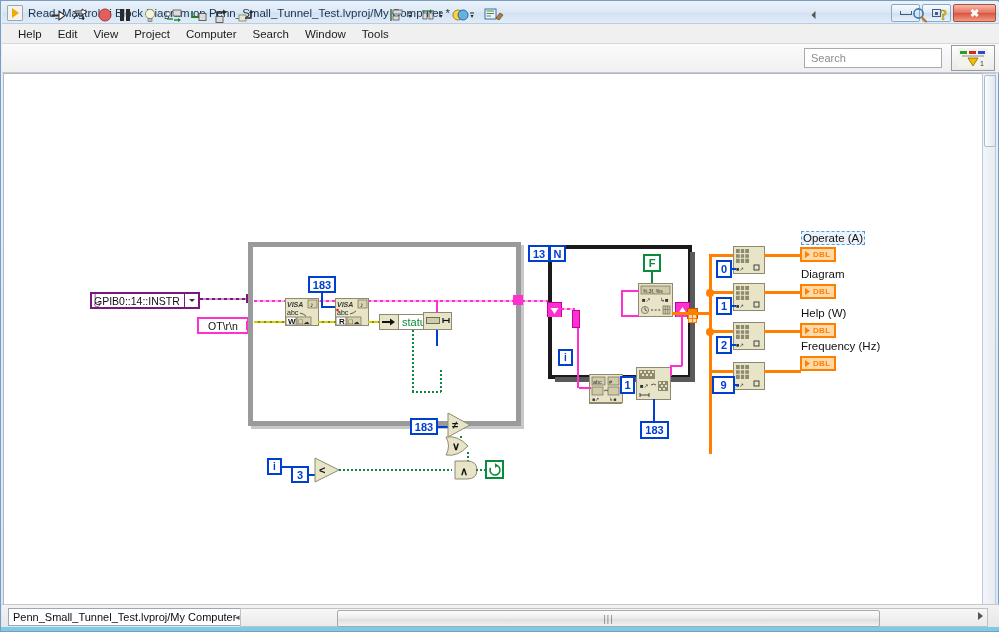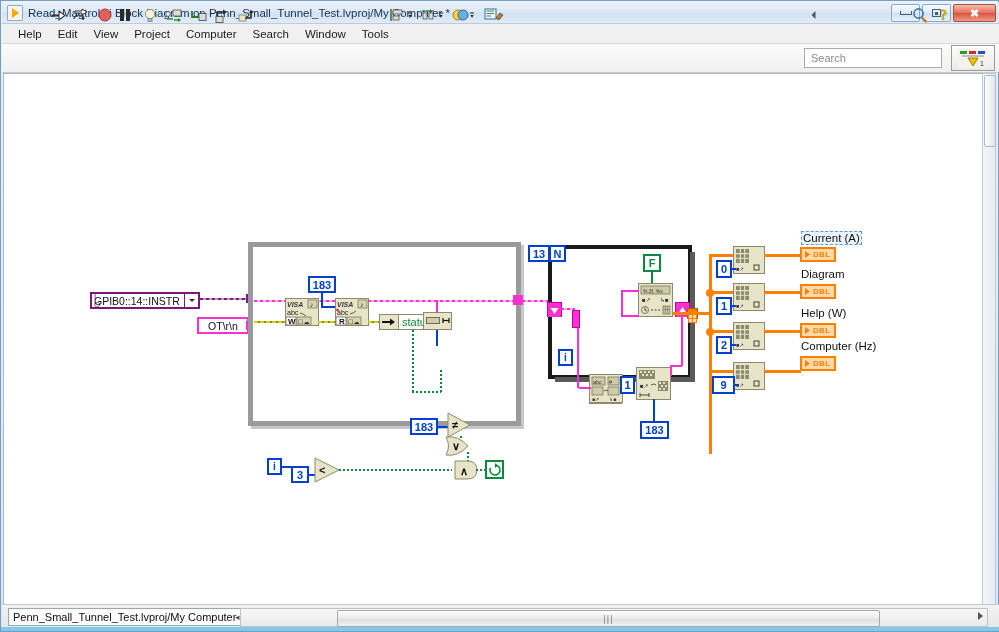--- a/index.html
+++ b/index.html
@@ -669,21 +669,21 @@
           <path d="M2 6.6 L15 6.6 M2 11.3 L15 11.3"></path>
           <path d="M6.3 2 L6.3 16 M10.7 2 L10.7 16"></path>
         </g>
         <text x="2" y="24" font-size="5.5" fill="#333" font-family="Liberation Sans, sans-serif">■↗</text>
         <rect x="20" y="18" width="5" height="5" fill="none" stroke="#333" stroke-width=".9"></rect>
       </svg>
     </div>
     <div class="bluecon" style="left:712px;top:186px;width:16px;height:18px;">0</div>
     <div class="wire w-num" style="left:727px;top:194px;width:5px;height:2px;"></div>
     <div class="wire w-arr" style="left:760px;top:180px;width:37px;height:3px;"></div>
-    <div class="lbl sel" style="left:797px;top:157px;">Current (A)</div>
+    <div class="lbl sel" style="left:797px;top:157px;">Operate (A)</div>
     <div class="dblind" style="left:796px;top:173px;width:36px;height:15px;">
       <svg width="8" height="9" viewBox="0 0 8 9" style="margin-right:1px;">
           <path d="M1 1 L6 4.5 L1 8 Z" fill="#ff8000"></path>
         </svg>
       <span class="t">DBL</span>
     </div>
 
     <div class="funcnode" style="left:729px;top:209px;width:32px;height:28px;">
       <svg width="30" height="26" viewBox="0 0 30 26">
         <rect x="0" y="0" width="30" height="26" fill="#e8e4c8"></rect>
@@ -738,21 +738,21 @@
           <path d="M2 6.6 L15 6.6 M2 11.3 L15 11.3"></path>
           <path d="M6.3 2 L6.3 16 M10.7 2 L10.7 16"></path>
         </g>
         <text x="2" y="24" font-size="5.5" fill="#333" font-family="Liberation Sans, sans-serif">■↗</text>
         <rect x="20" y="18" width="5" height="5" fill="none" stroke="#333" stroke-width=".9"></rect>
       </svg>
     </div>
     <div class="bluecon" style="left:708px;top:302px;width:23px;height:18px;">9</div>
     <div class="wire w-num" style="left:730px;top:310px;width:4px;height:2px;"></div>
     <div class="wire w-arr" style="left:760px;top:296px;width:37px;height:3px;"></div>
-    <div class="lbl" style="left:797px;top:266px;">Computer (Hz)</div>
+    <div class="lbl" style="left:797px;top:266px;">Frequency (Hz)</div>
     <div class="dblind" style="left:796px;top:282px;width:36px;height:15px;">
       <svg width="8" height="9" viewBox="0 0 8 9" style="margin-right:1px;">
           <path d="M1 1 L6 4.5 L1 8 Z" fill="#ff8000"></path>
         </svg>
       <span class="t">DBL</span>
     </div>
 
   </div>
 
   <div class="vscroll">

